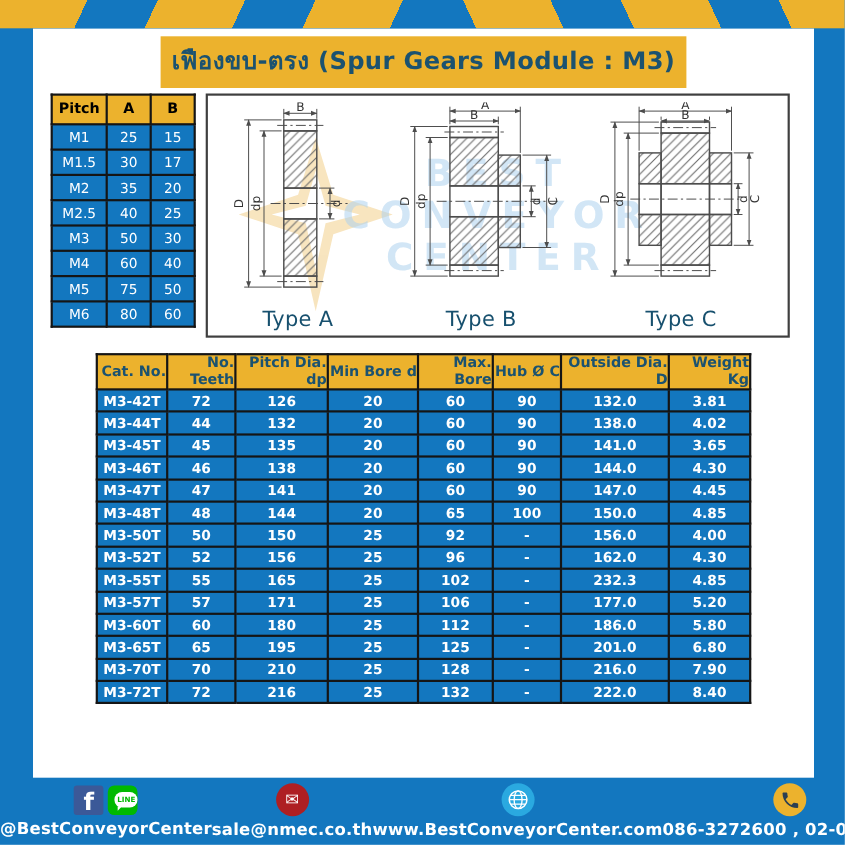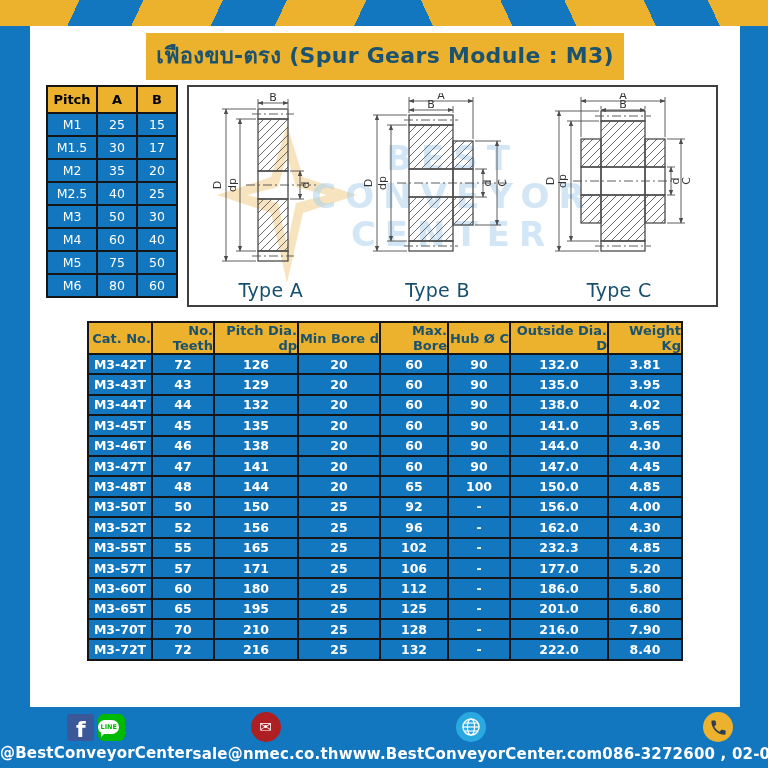--- a/index.html
+++ b/index.html
@@ -75,21 +75,21 @@
   .f-div { width:5px; height:42px; background:#ecb22d; }
   .g1 { flex:0 0 23%; } .g2 { flex:0 0 18.5%; } .g3 { flex:0 0 30.5%; } .g4 { flex:1; }
   .icon-row { display:flex; gap:4px; align-items:center; }
   .icon-fb {
     width:27px; height:27px; background:#3b5998; color:#fff; border-radius:3px;
     font-weight:bold; font-size:22px; display:flex; align-items:flex-end; justify-content:center;
     line-height:.95; overflow:hidden;
   }
   .icon-line {
     width:27px; height:27px; background:#00b900; border-radius:6px;
-    display:flex; align-items:center; justify-content:flex-start; position:relative;
+    display:flex; align-items:center; justify-content:flex-end; position:relative;
   }
   .line-bubble {
     width:21px; height:14px; background:#fff; border-radius:7px;
     display:flex; align-items:center; justify-content:center;
     color:#00b900; font-size:6.5px; font-weight:bold; position:relative;
   }
   .line-bubble::after {
     content:""; position:absolute; left:3px; bottom:-3px;
     border-left:4px solid #fff; border-bottom:4px solid transparent;
   }
@@ -356,30 +356,20 @@
           <td>M3-42T</td>
           <td>72</td>
           <td>126</td>
           <td>20</td>
           <td>60</td>
           <td>90</td>
           <td>132.0</td>
           <td>3.81</td>
         </tr>
         <tr>
-          <td>M3-43T</td>
-          <td>43</td>
-          <td>129</td>
-          <td>20</td>
-          <td>60</td>
-          <td>90</td>
-          <td>135.0</td>
-          <td>3.95</td>
-        </tr>
-        <tr>
           <td>M3-44T</td>
           <td>44</td>
           <td>132</td>
           <td>20</td>
           <td>60</td>
           <td>90</td>
           <td>138.0</td>
           <td>4.02</td>
         </tr>
         <tr>

